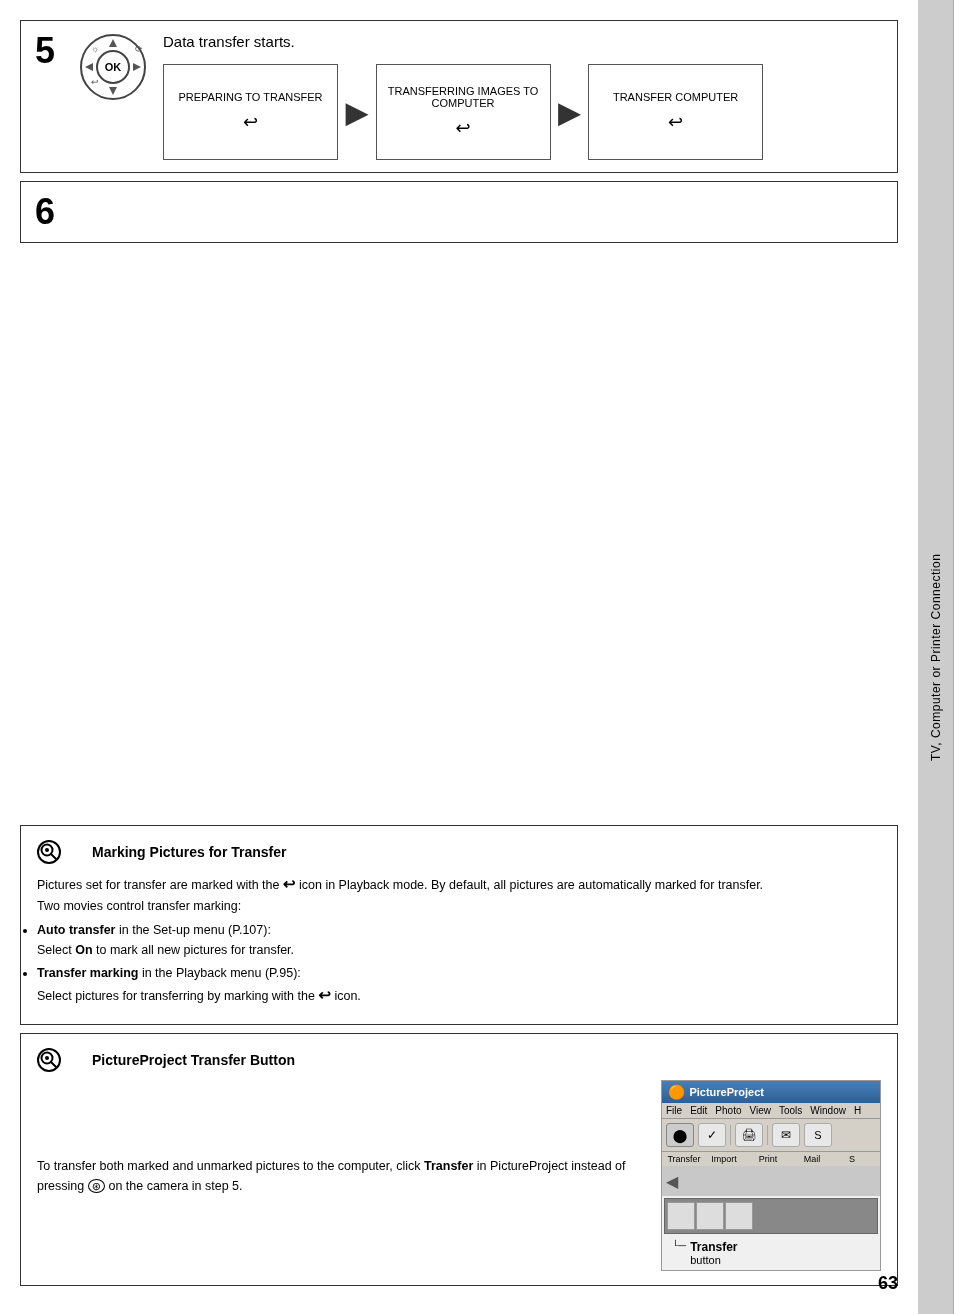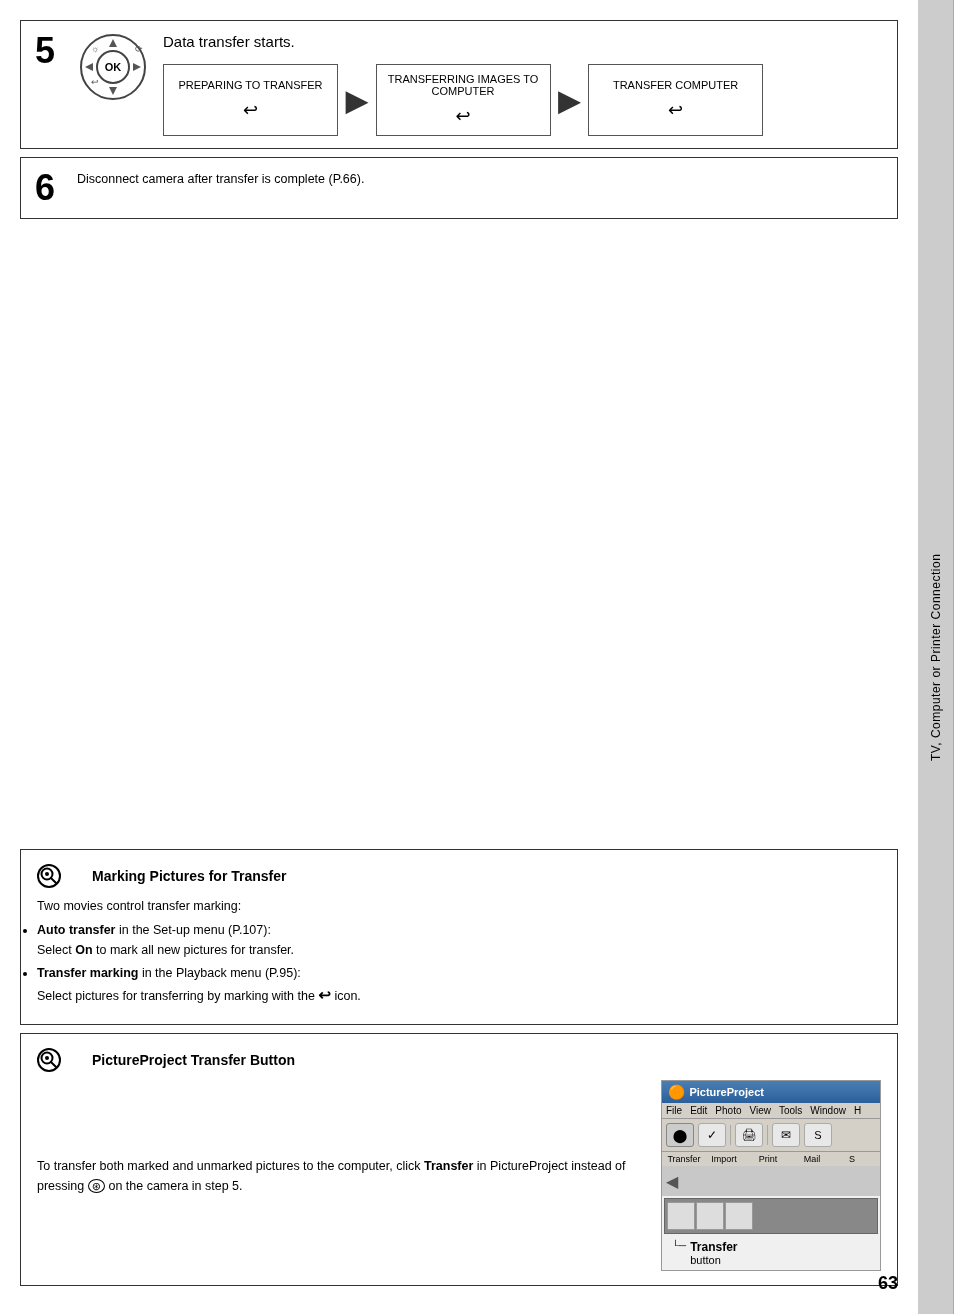--- a/index.html
+++ b/index.html
@@ -95,21 +95,21 @@
     .transfer-screens-row {
       display: flex;
       align-items: center;
       gap: 8px;
       margin-top: 14px;
     }
 
     .transfer-screen-box {
       border: 1.5px solid #555;
       width: 175px;
-      height: 72px;
+      height: 96px;
       display: flex;
       flex-direction: column;
       align-items: center;
       justify-content: center;
       gap: 8px;
       font-size: 11px;
       text-align: center;
       padding: 8px;
       font-weight: normal;
     }
@@ -316,39 +316,39 @@
           <div class="transfer-screen-box">
             <span style="font-size:11px; text-align:center;">TRANSFER COMPUTER</span>
             <span style="font-size:18px;">↩</span>
           </div>
         </div>
       </div>
     </div>
 
     <div class="step-box">
       <div class="step-number">6</div>
-      <div class="step-content">
-        <div class="step-desc">Disconnect camera after transfer is complete (P.66).</div>
-      </div>
     </div>
 
     <div style="flex: 1; min-height: 180px;"></div>
 
     <div class="note-section">
       <div class="note-header">
         <div class="note-icon" style="background:#fff; color:#000; border: 2px solid #000; font-size:13px;">
           <svg width="20" height="20" viewBox="0 0 20 20">
             <circle cx="8" cy="8" r="5.5" fill="none" stroke="#000" stroke-width="2"></circle>
             <circle cx="8" cy="8" r="2" fill="#000"></circle>
             <line x1="12" y1="12" x2="17" y2="17" stroke="#000" stroke-width="2" stroke-linecap="round"></line>
           </svg>
         </div>
         <div class="note-title">Marking Pictures for Transfer</div>
       </div>
       <div class="note-body">
+        <p>
+          Pictures set for transfer are marked with the <span style="font-size:15px; font-weight:bold;">↩</span> icon in Playback mode. By default, all pictures are automatically marked for transfer.
+        </p>
         <p>Two movies control transfer marking:</p>
         <ul>
           <li><strong>Auto transfer</strong> in the Set-up menu (P.107):<br>Select <strong>On</strong> to mark all new pictures for transfer.</li>
           <li><strong>Transfer marking</strong> in the Playback menu (P.95):<br>Select pictures for transferring by marking with the <span style="font-size:15px; font-weight:bold;">↩</span> icon.</li>
         </ul>
       </div>
     </div>
 
     <div class="note-section">
       <div class="note-header">

